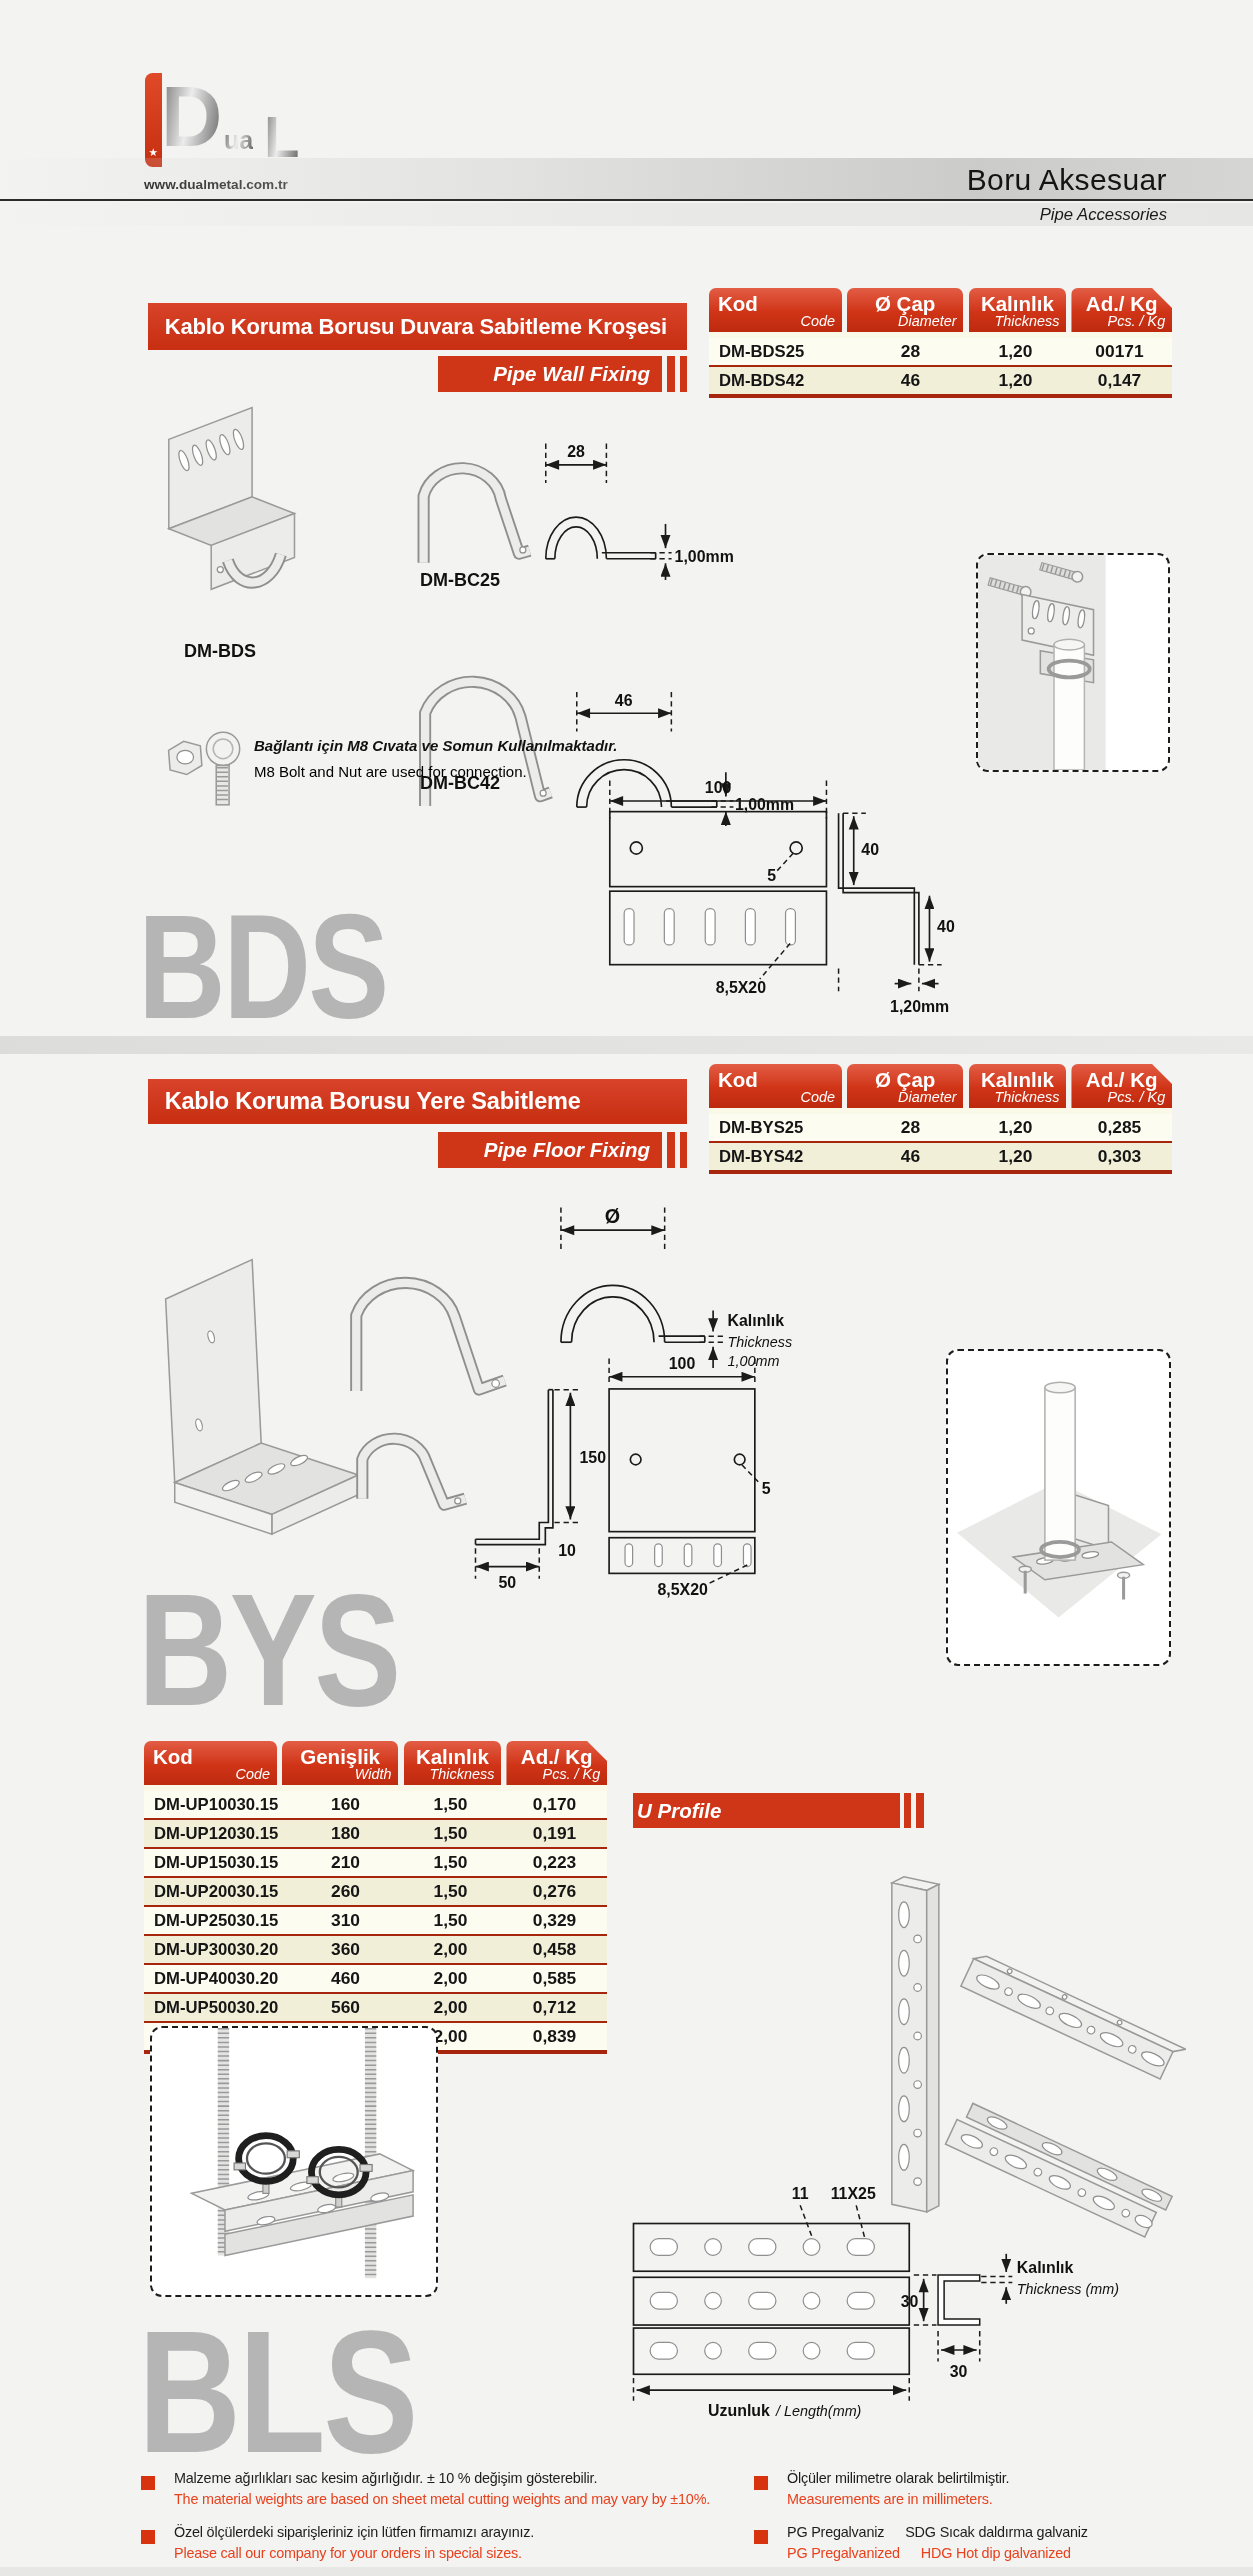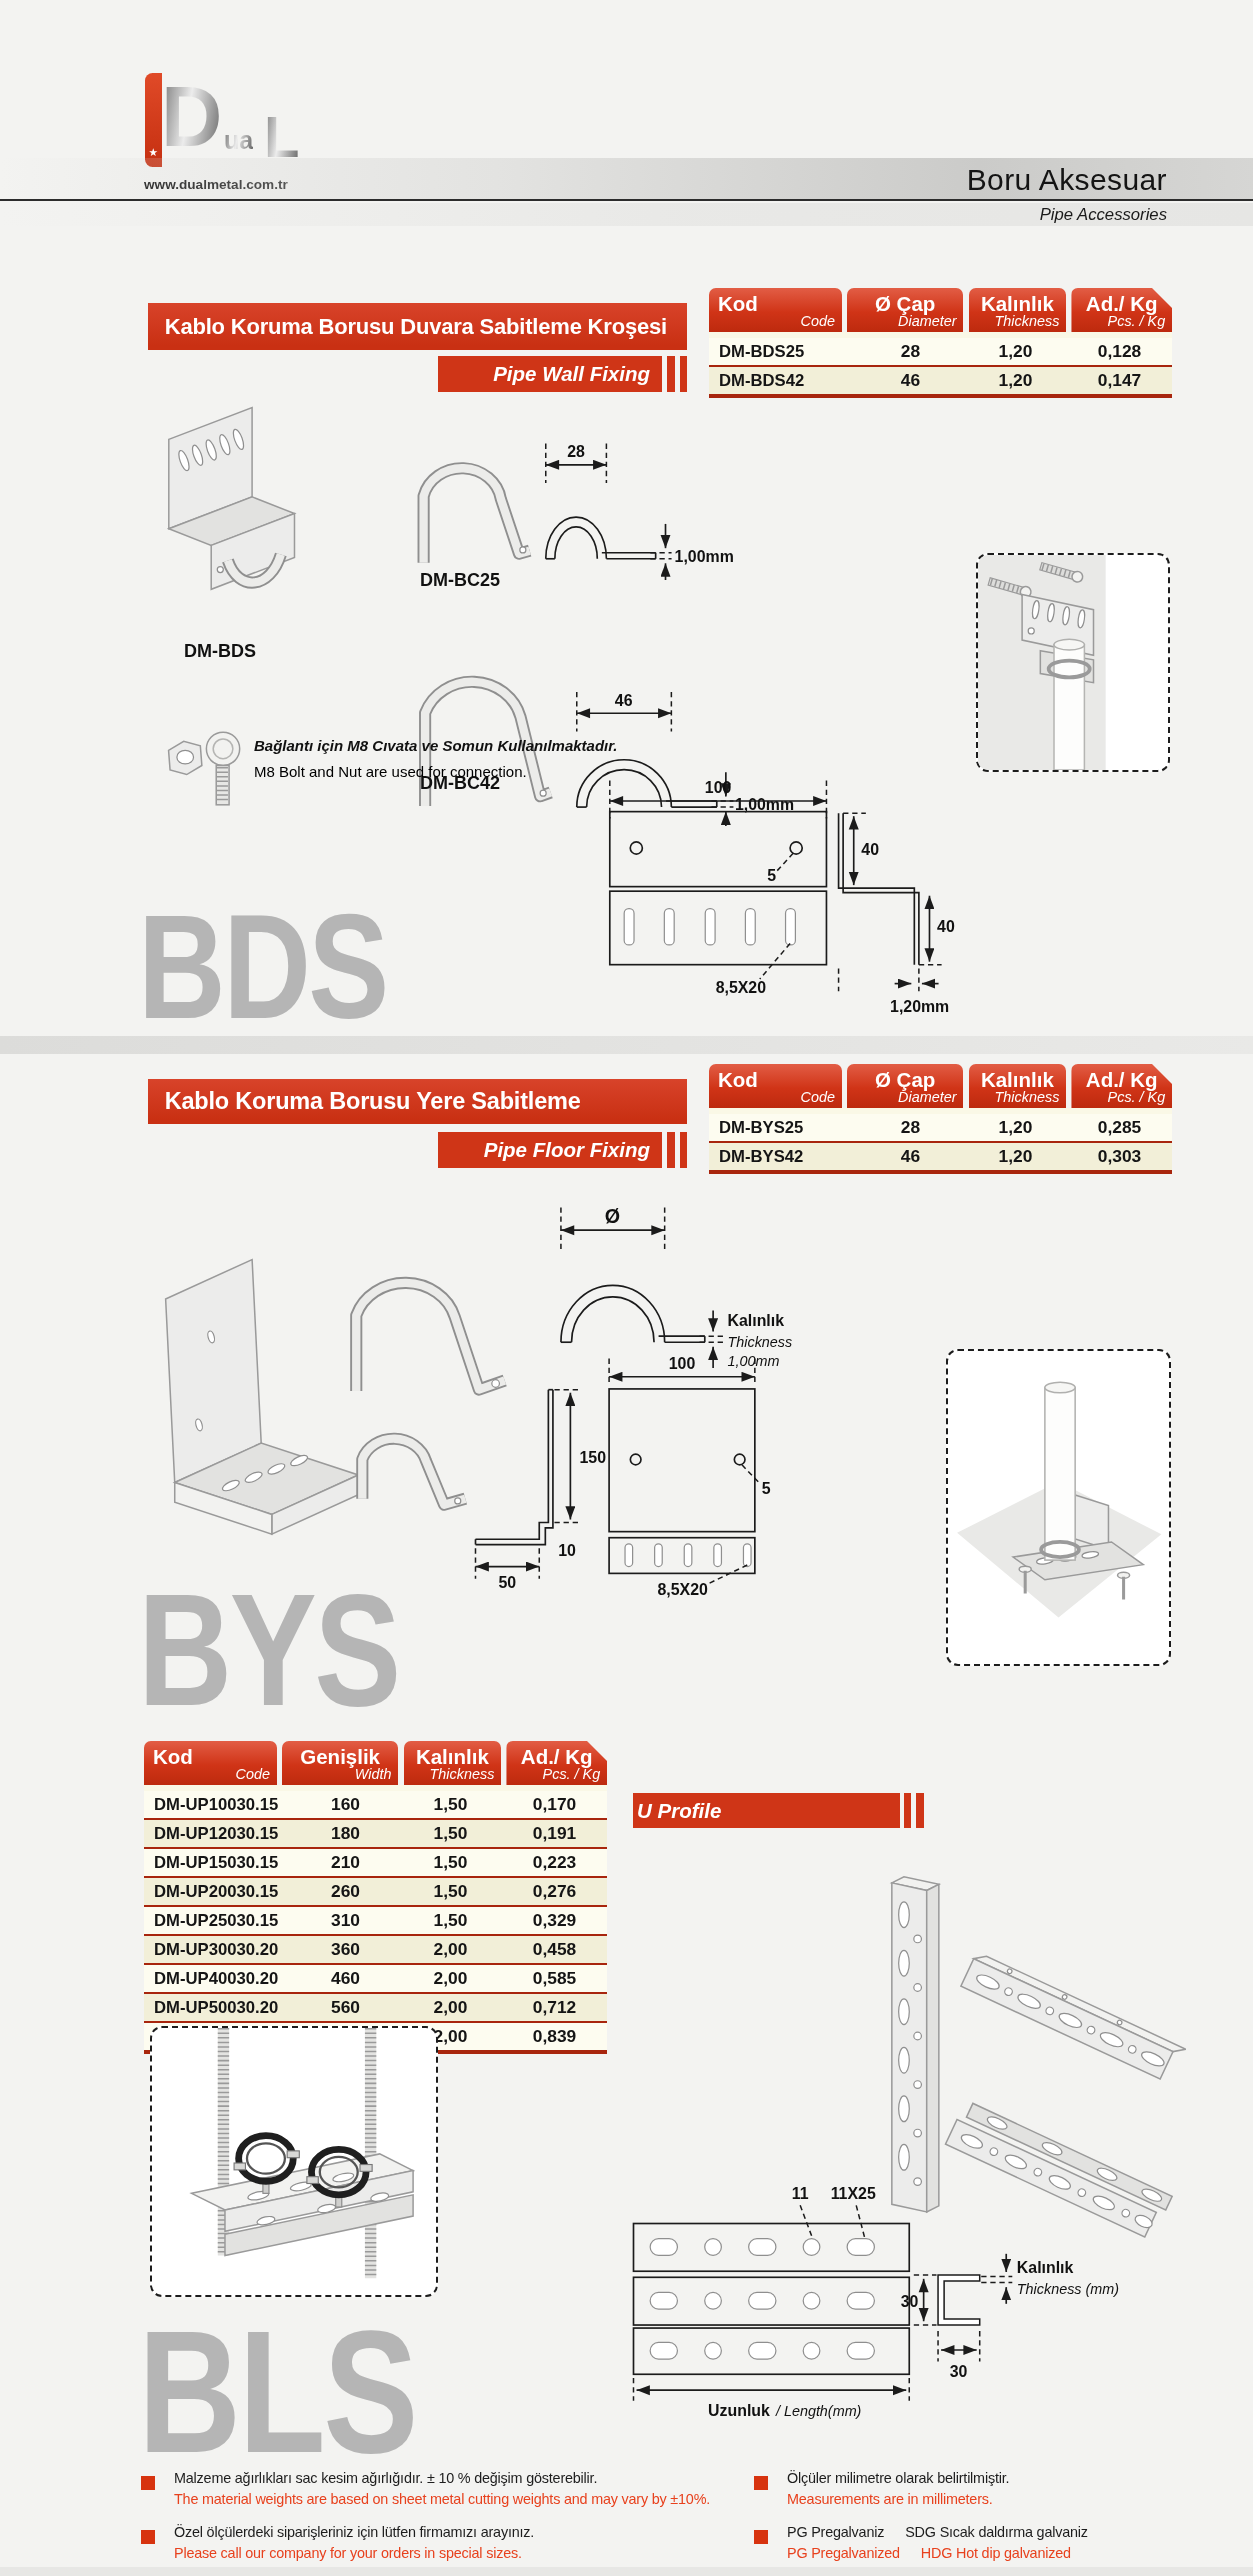--- a/index.html
+++ b/index.html
@@ -138,21 +138,21 @@
       <div class="th c4 center cut">
           <span class="th-tr">Ad./ Kg</span>
           <span class="th-en">Pcs. / Kg</span>
         </div>
     </div>
     <div class="tbody">
       <div class="trow">
         <div class="td t1">DM-BDS25</div>
           <div class="td t2">28</div>
           <div class="td t3">1,20</div>
-          <div class="td t4">0,128</div>
+          <div class="td t4">00171</div>
       </div>
       <div class="trow alt">
         <div class="td t1">DM-BDS42</div>
           <div class="td t2">46</div>
           <div class="td t3">1,20</div>
           <div class="td t4">0,147</div>
       </div>
     </div>
   </div>
 

